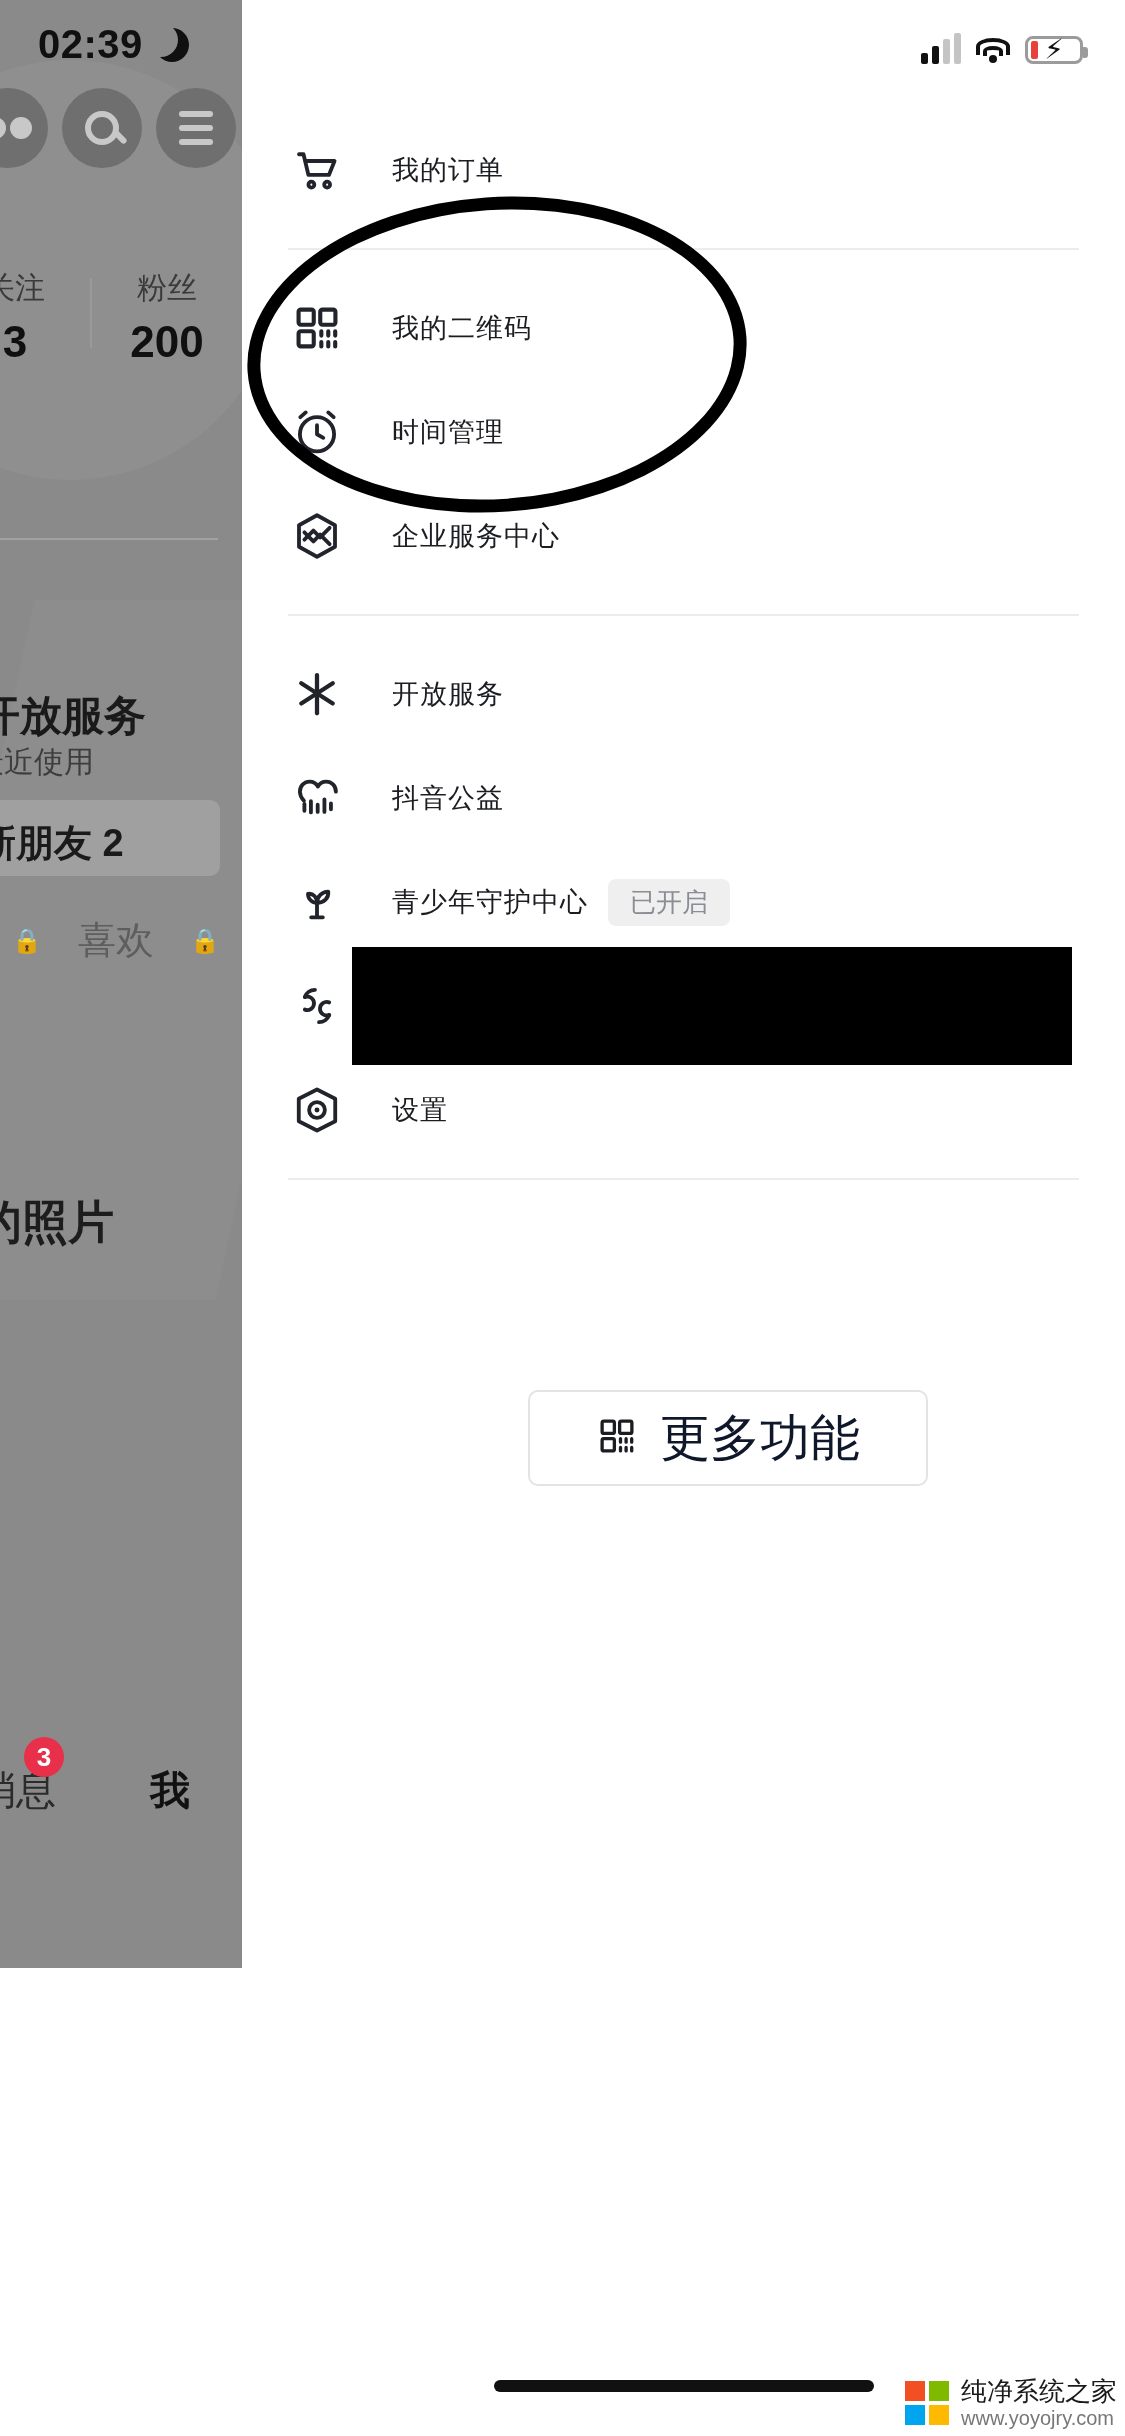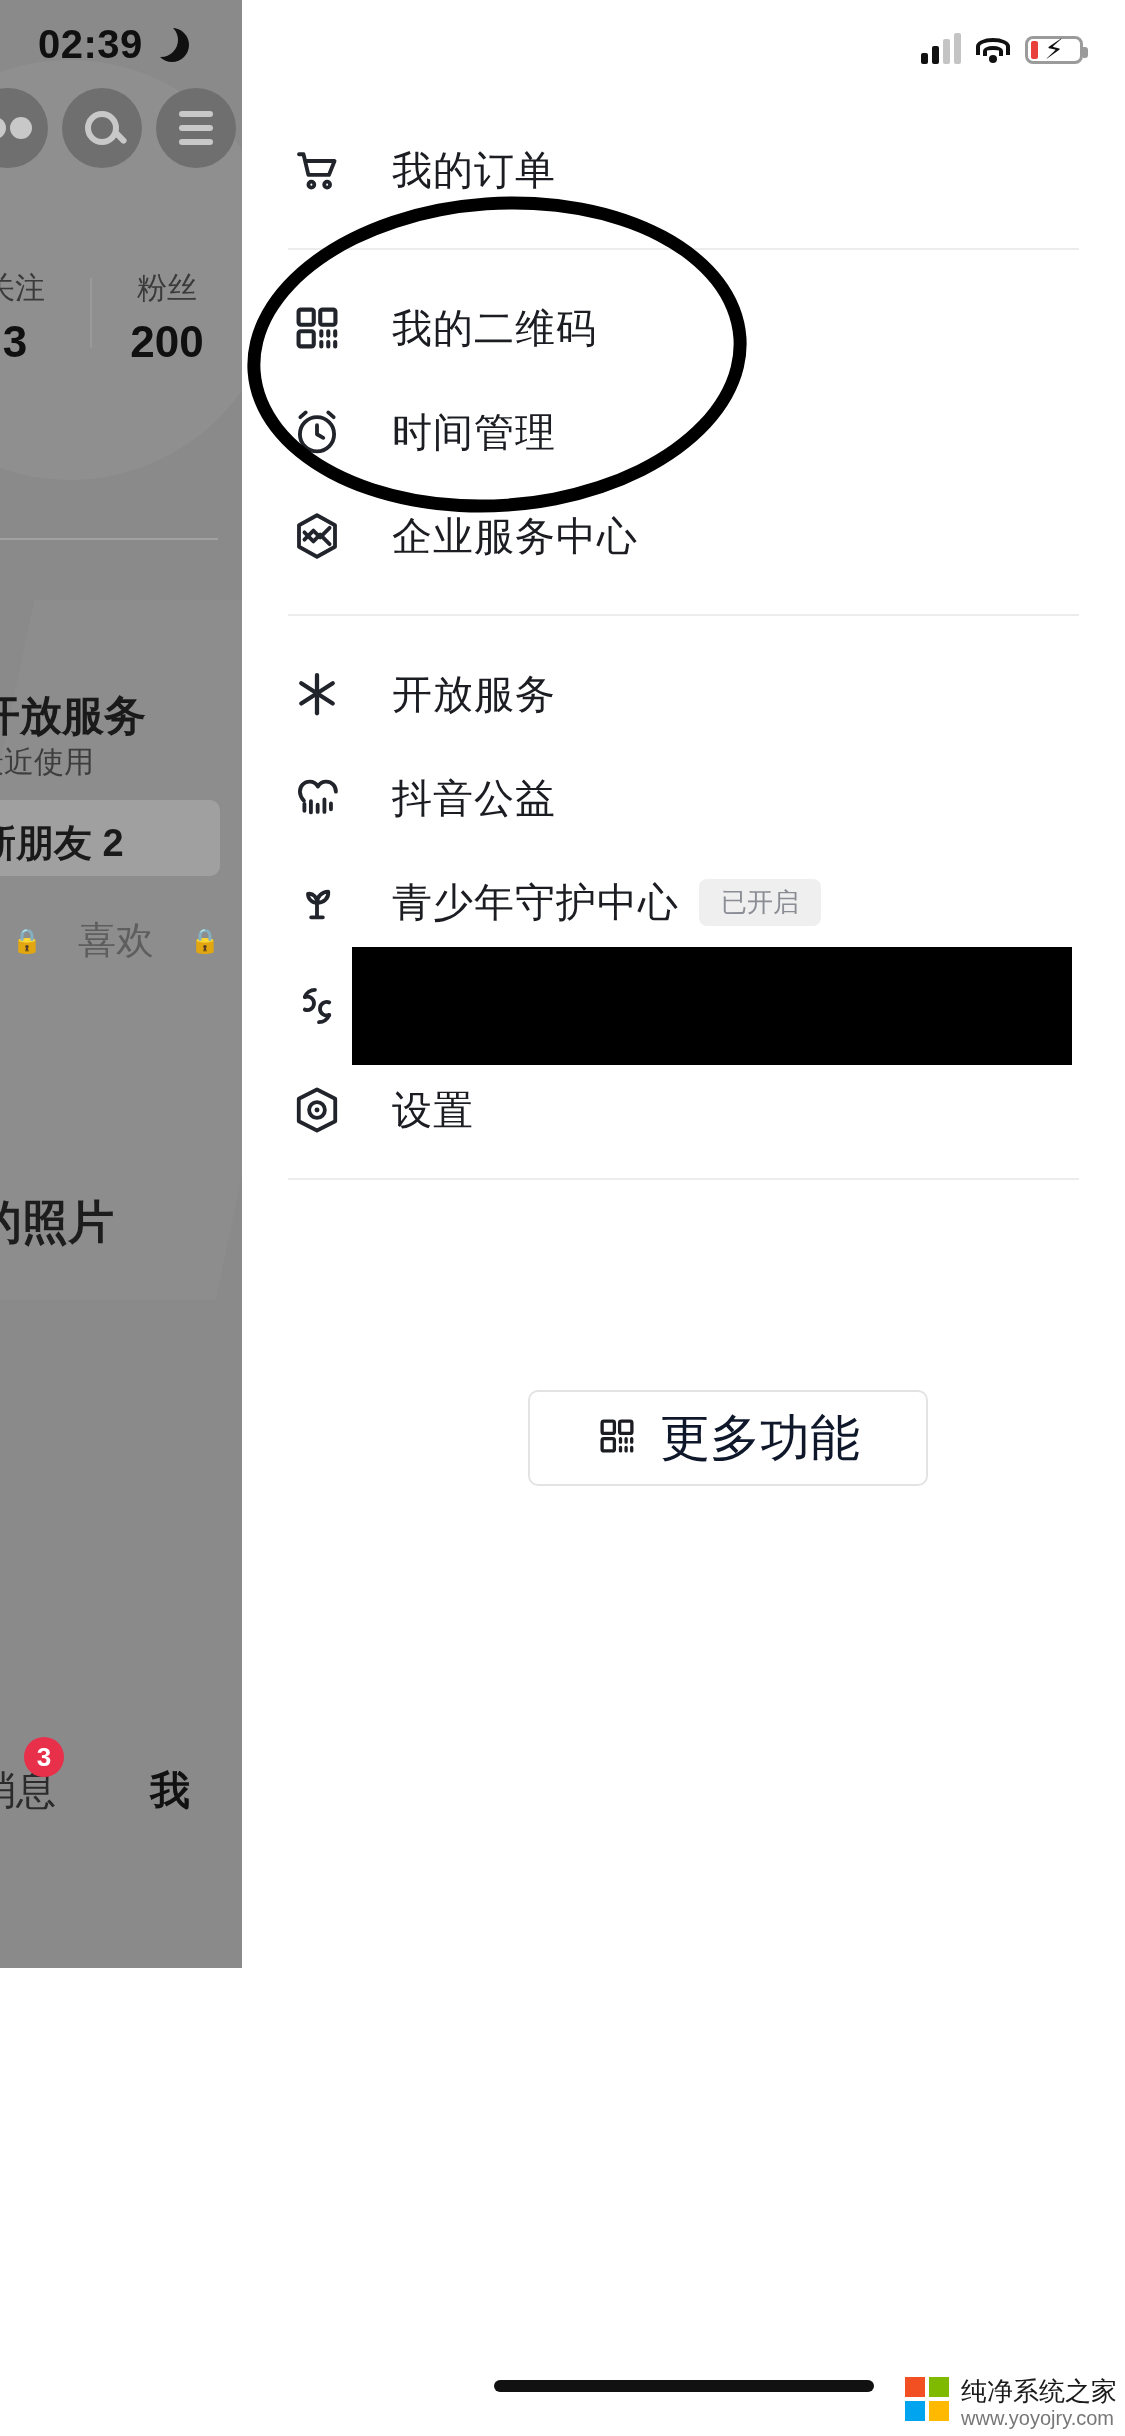--- a/index.html
+++ b/index.html
@@ -155,21 +155,21 @@
   .row {
     height:104px; display:flex; align-items:center;
     padding-left:46px;
   }
   .row .ico {
     width:58px; height:58px; flex:0 0 58px;
     display:flex; align-items:center; justify-content:center;
     color:#22242c;
   }
   .row .lab {
-    margin-left:46px; font-size:40px; color:#1c1d22; letter-spacing:1px;
+    margin-left:46px; font-size:27px; color:#1c1d22; letter-spacing:1px;
   }
   .row .pill {
     margin-left:20px; background:#efefef; color:#8b8d95;
     font-size:26px; padding:6px 22px; border-radius:8px;
   }
   .sep { height:2px; background:#ececec; margin:26px 46px 26px 46px; }
   .sep.tight { margin-top:16px; margin-bottom:16px; }
   .redact {
     position:absolute; left:110px; width:720px; height:118px; background:#000;
   }
@@ -186,21 +186,21 @@
 
   
   #home-ind {
     position:absolute; left:50%; transform:translateX(-50%);
     bottom:44px; width:380px; height:12px; border-radius:6px; background:#111;
   }
 
   
   #wm {
     position:absolute; right:0; bottom:0;
-    display:flex; align-items:flex-start; gap:10px;
+    display:flex; align-items:center; gap:10px;
     background:#ffffff; padding:6px 8px;
   }
   #wm .logo { width:46px; height:46px; position:relative; }
   #wm .logo i {
     position:absolute; width:20px; height:20px; display:block;
   }
   #wm .logo i:nth-child(1){ left:0;  top:0;  background:#f25022; }
   #wm .logo i:nth-child(2){ left:24px; top:0;  background:#7fba00; }
   #wm .logo i:nth-child(3){ left:0;  top:24px; background:#00a4ef; }
   #wm .logo i:nth-child(4){ left:24px; top:24px; background:#ffb900; }

